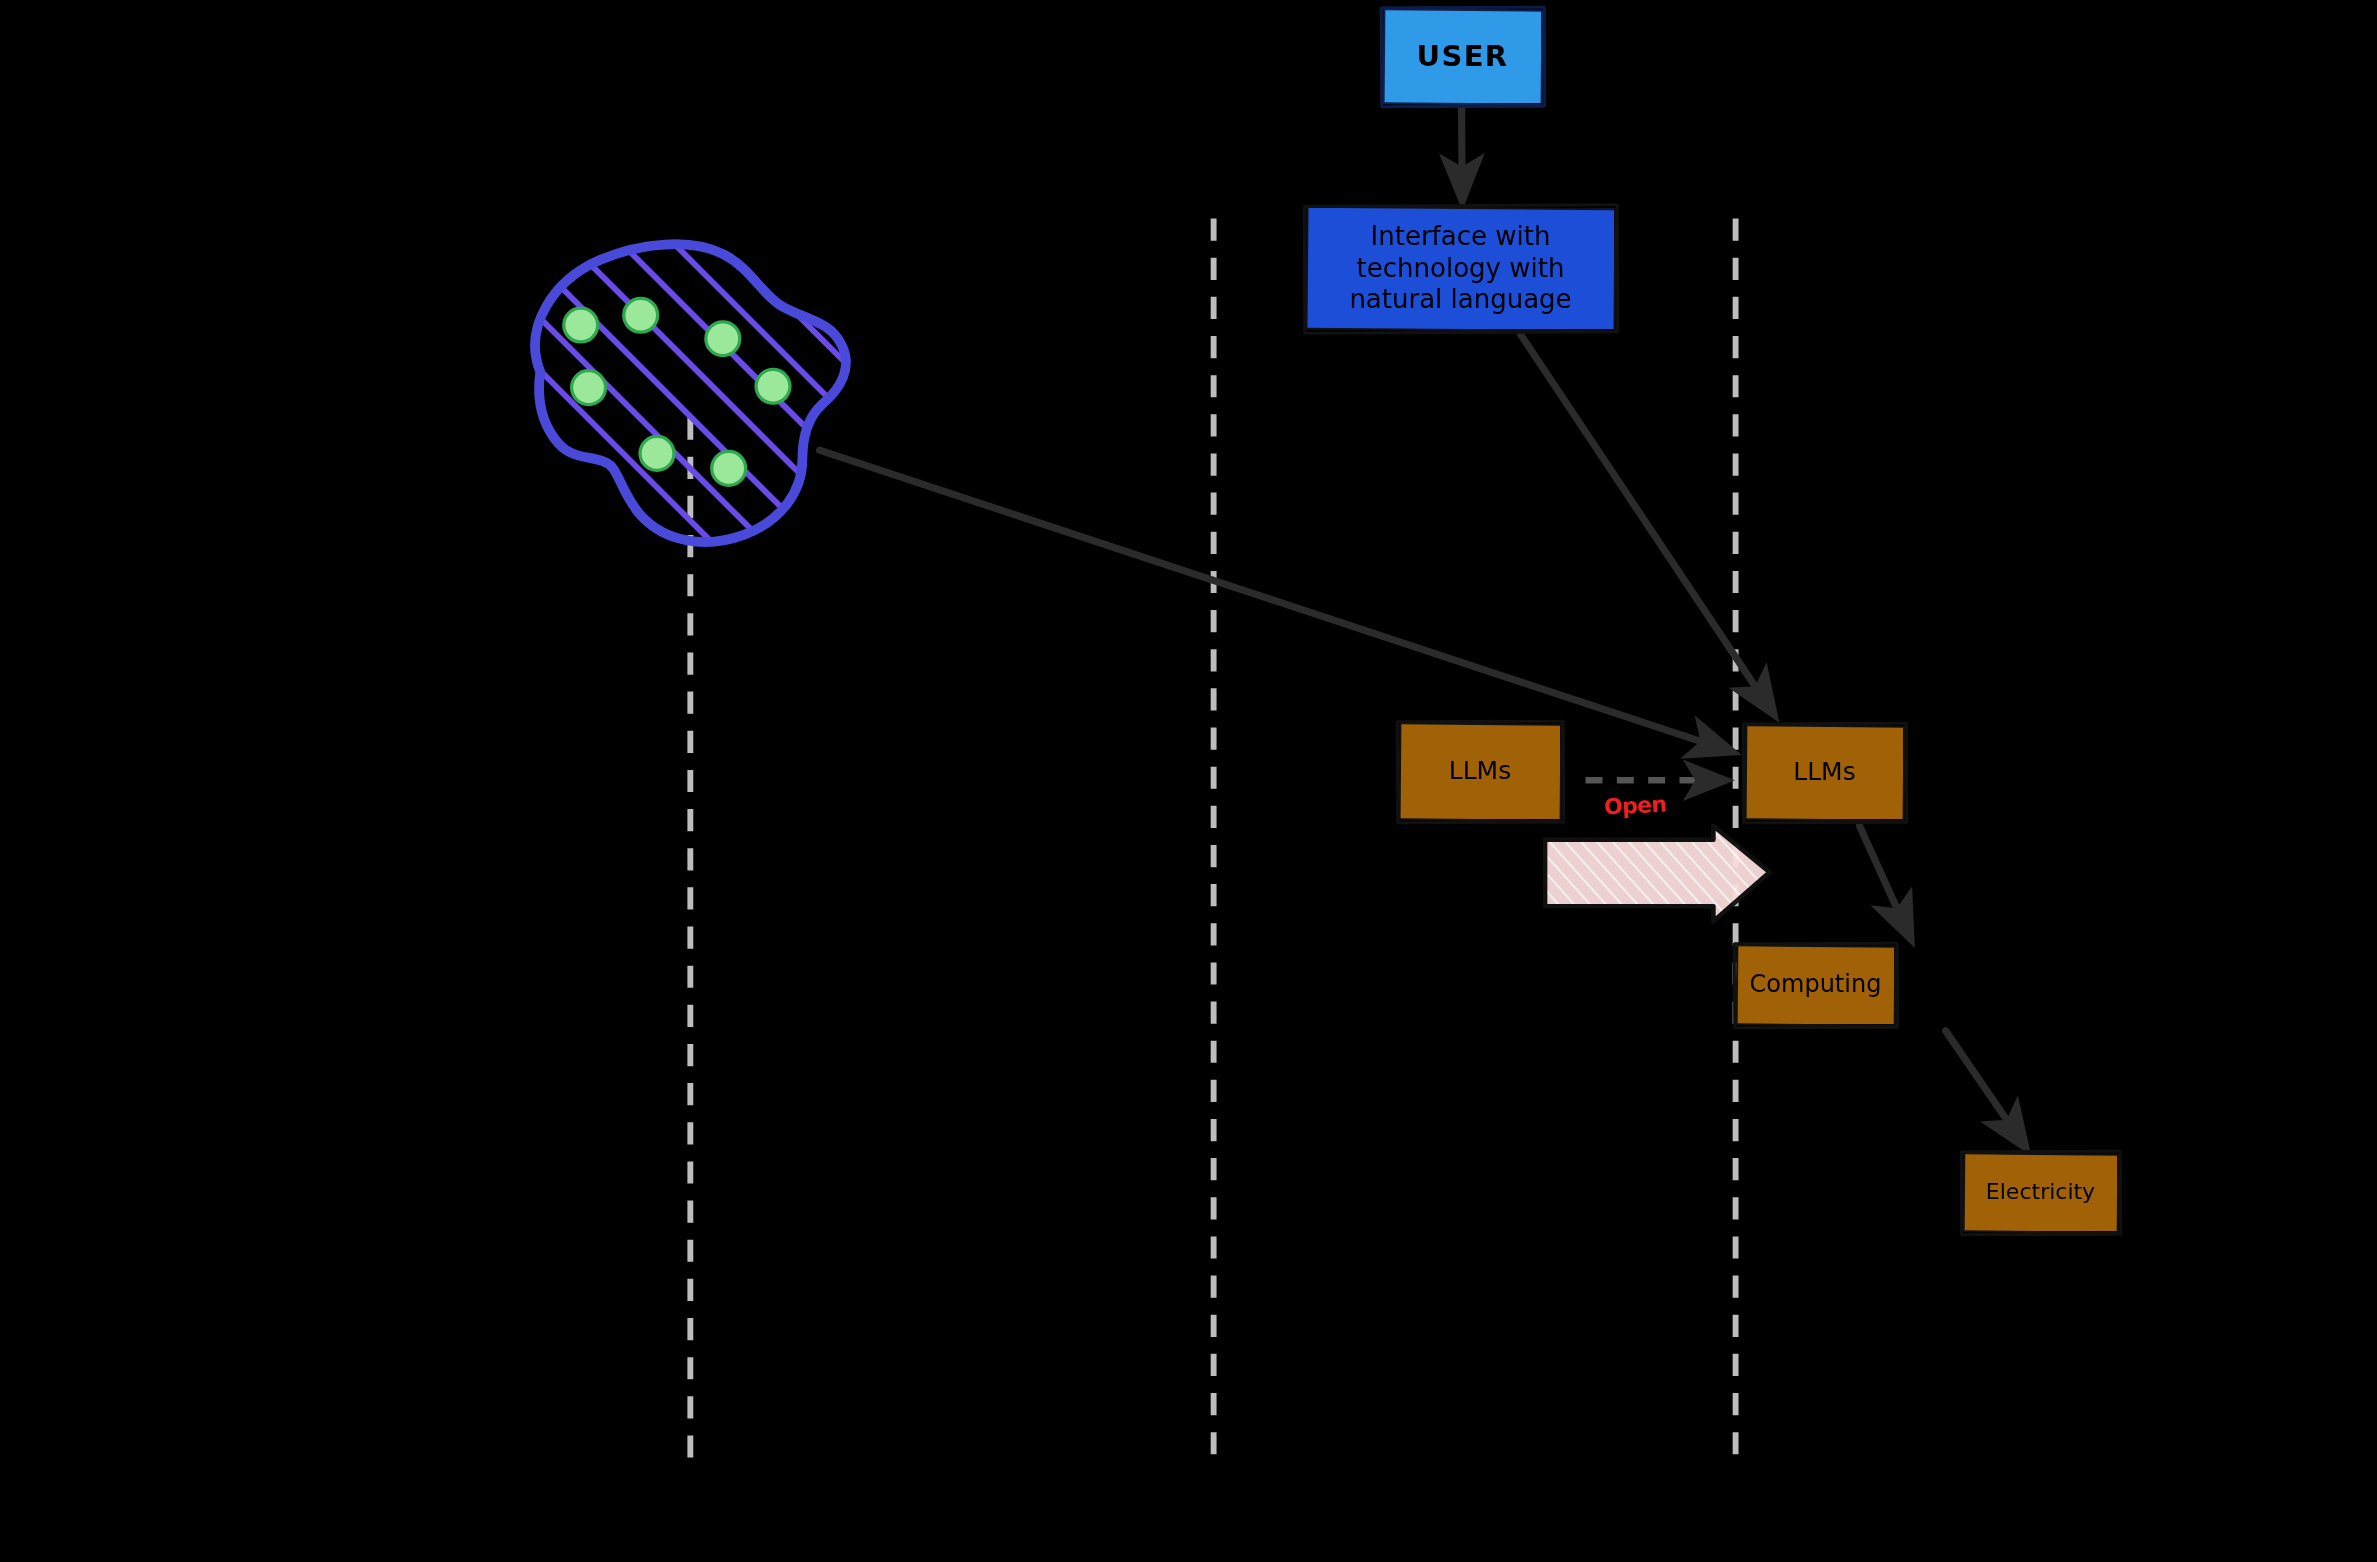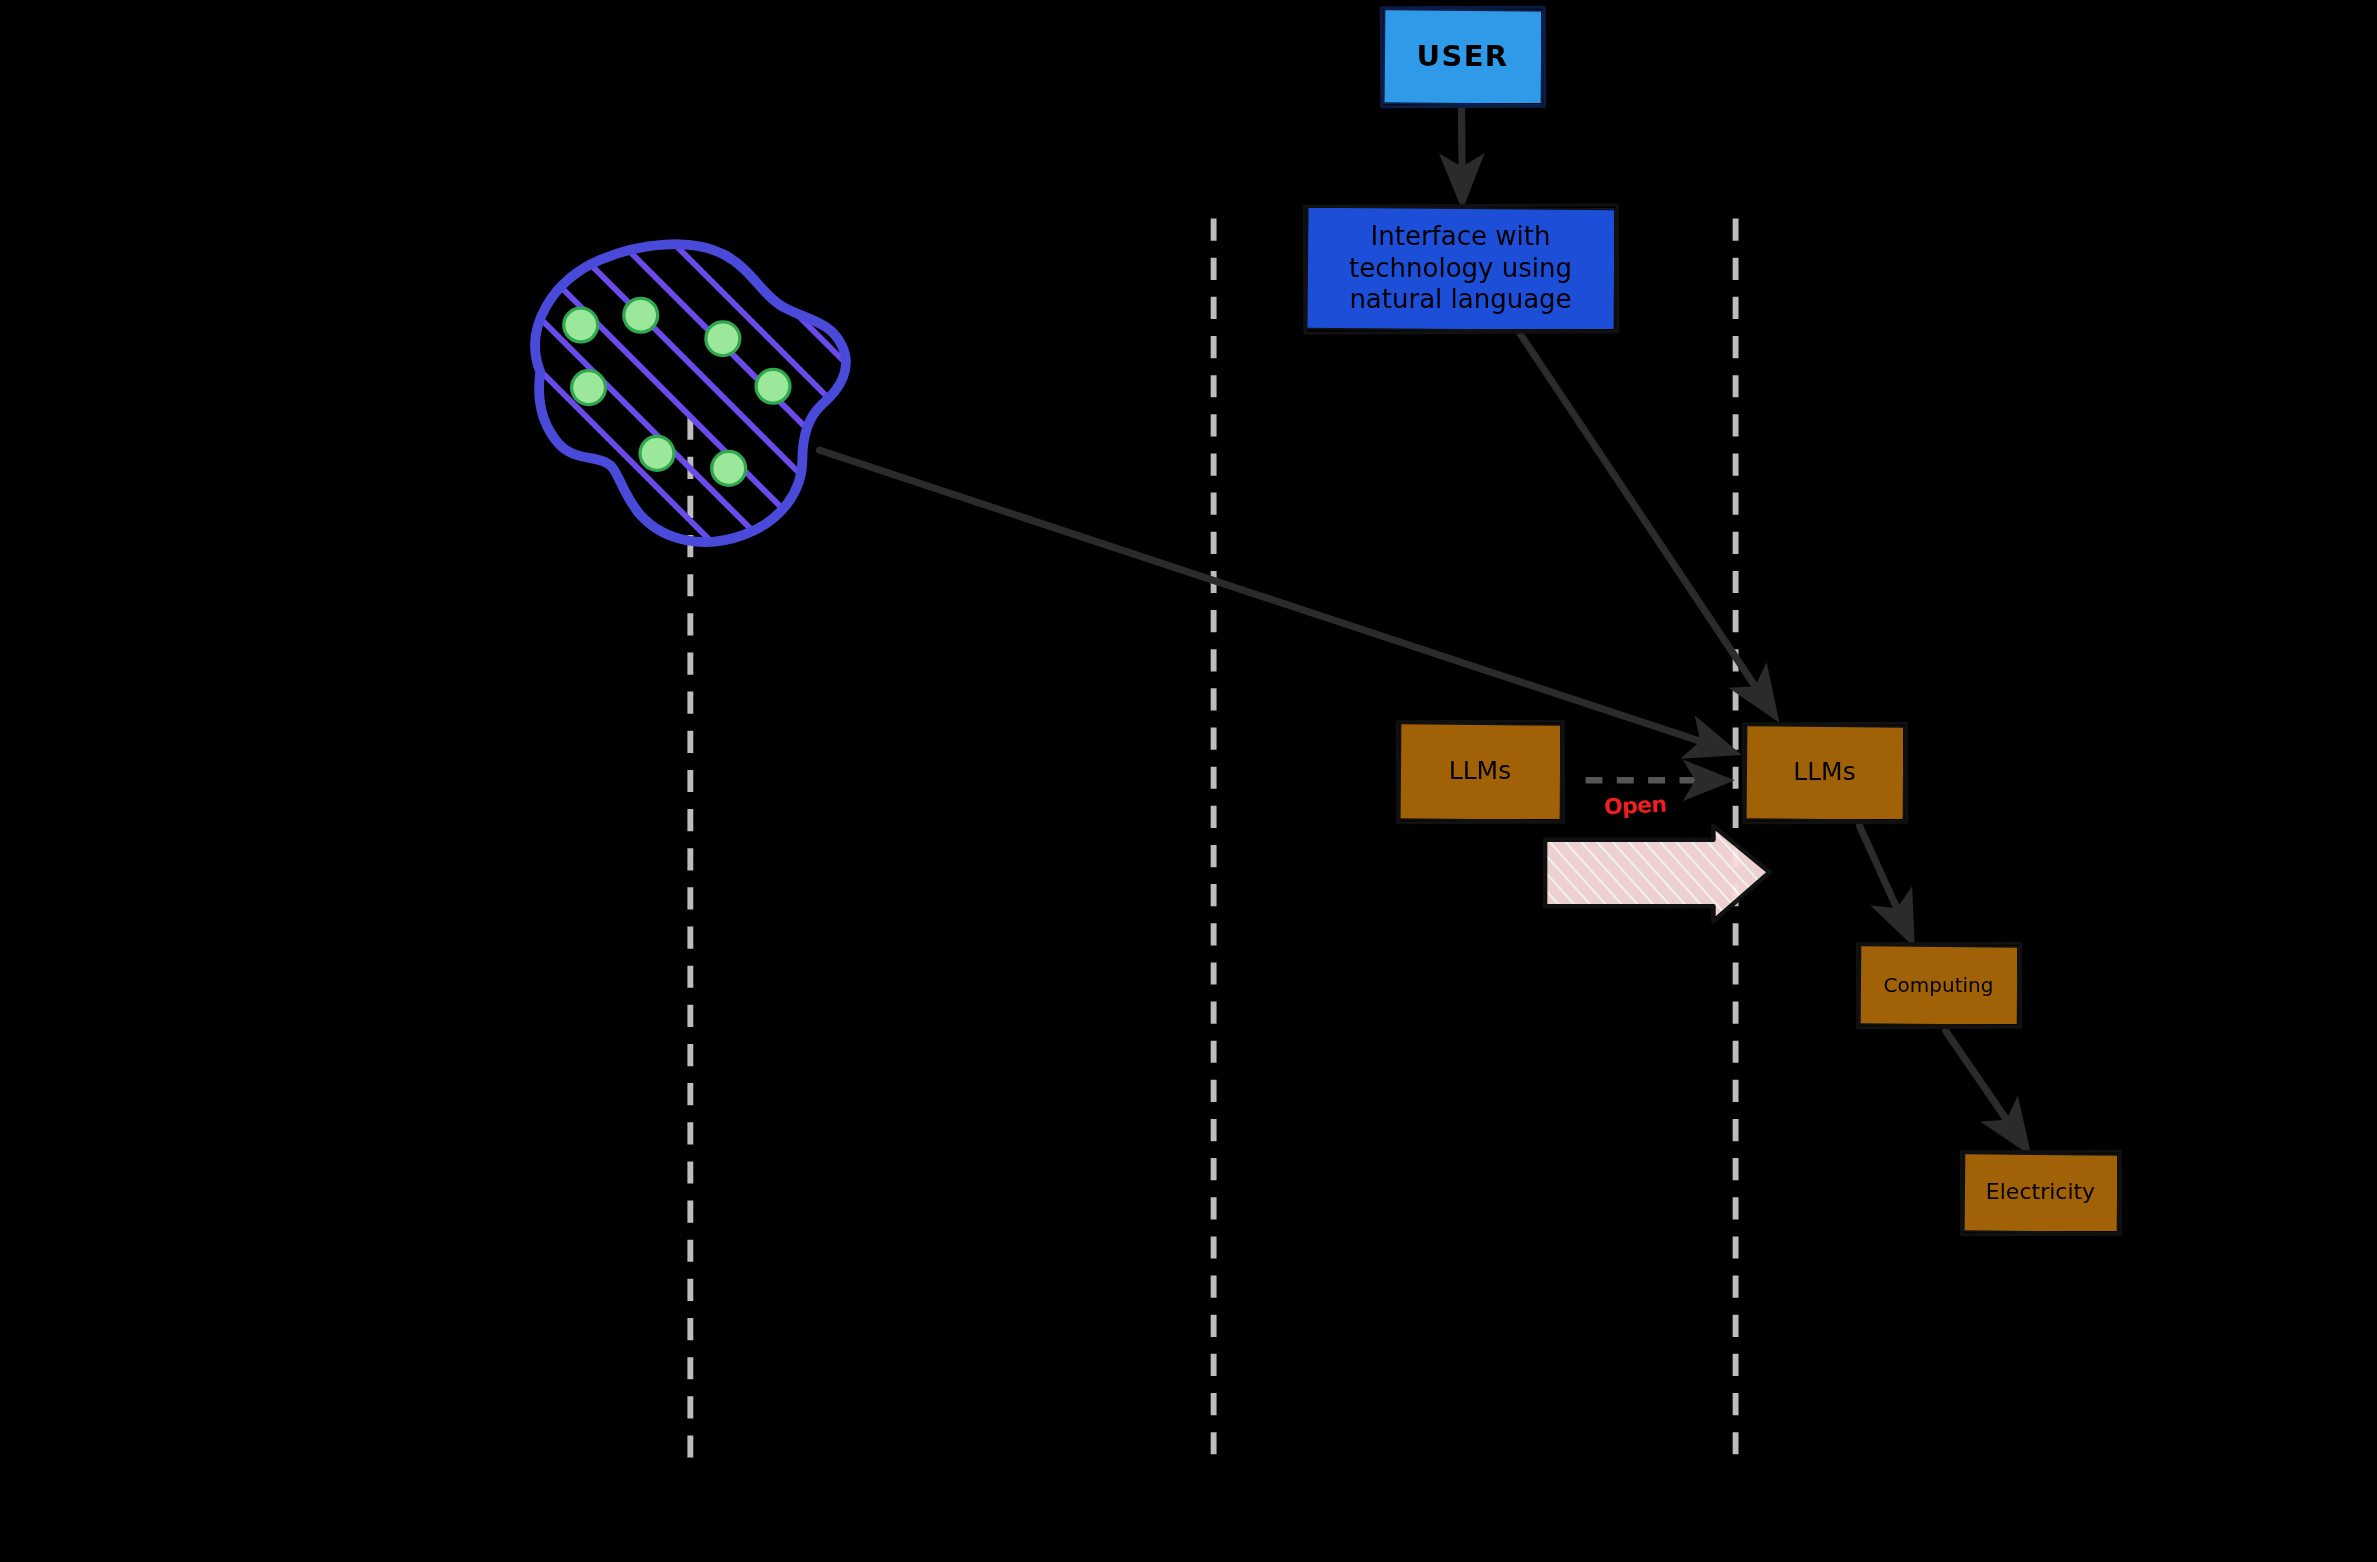--- a/index.html
+++ b/index.html
@@ -50,21 +50,21 @@
     background:#1d4ed8;
     font-size:26px;font-weight:500;
   }
   .node-interface .sketch-border{border-color:#111;}
   .node-green{
     background:#a16207;
     font-size:25px;font-weight:500;
   }
   .node-llms-left{left:1400px;top:724px;width:160px;height:95px;}
   .node-llms-right{left:1746px;top:726px;width:157px;height:93px;}
-  .node-computing{left:1860px;top:946px;width:157px;height:78px;font-size:20px;}
+  .node-computing{left:1737px;top:946px;width:157px;height:78px;font-size:24px;}
   .node-electricity{left:1964px;top:1154px;width:153px;height:77px;font-size:22px;}
   .open-label{
     position:absolute;left:1604px;top:793px;
     color:#F01E1E;font-size:22px;font-weight:700;
     letter-spacing:-0.7px;z-index:6;
     transform:rotate(-3deg);
   }
   .brain-wrap{position:absolute;left:496px;top:209px;width:365px;height:365px;}
 </style>
 </head>
@@ -174,21 +174,21 @@
     <span class="sketch-border"></span>
     <span class="sketch-border second"></span>
     <span class="lbl">USER</span>
   </div>
 
   <div class="node node-interface">
     <span class="sketch-border"></span>
     <span class="sketch-border second"></span>
     <span class="lbl">
       <span>Interface with</span><br>
-      <span>technology using</span><br>
+      <span>technology with</span><br>
       <span>natural language</span>
     </span>
   </div>
 
   <div class="node node-green node-llms-left">
     <span class="sketch-border"></span>
     <span class="sketch-border second"></span>
     <span class="lbl">LLMs</span>
   </div>
 

